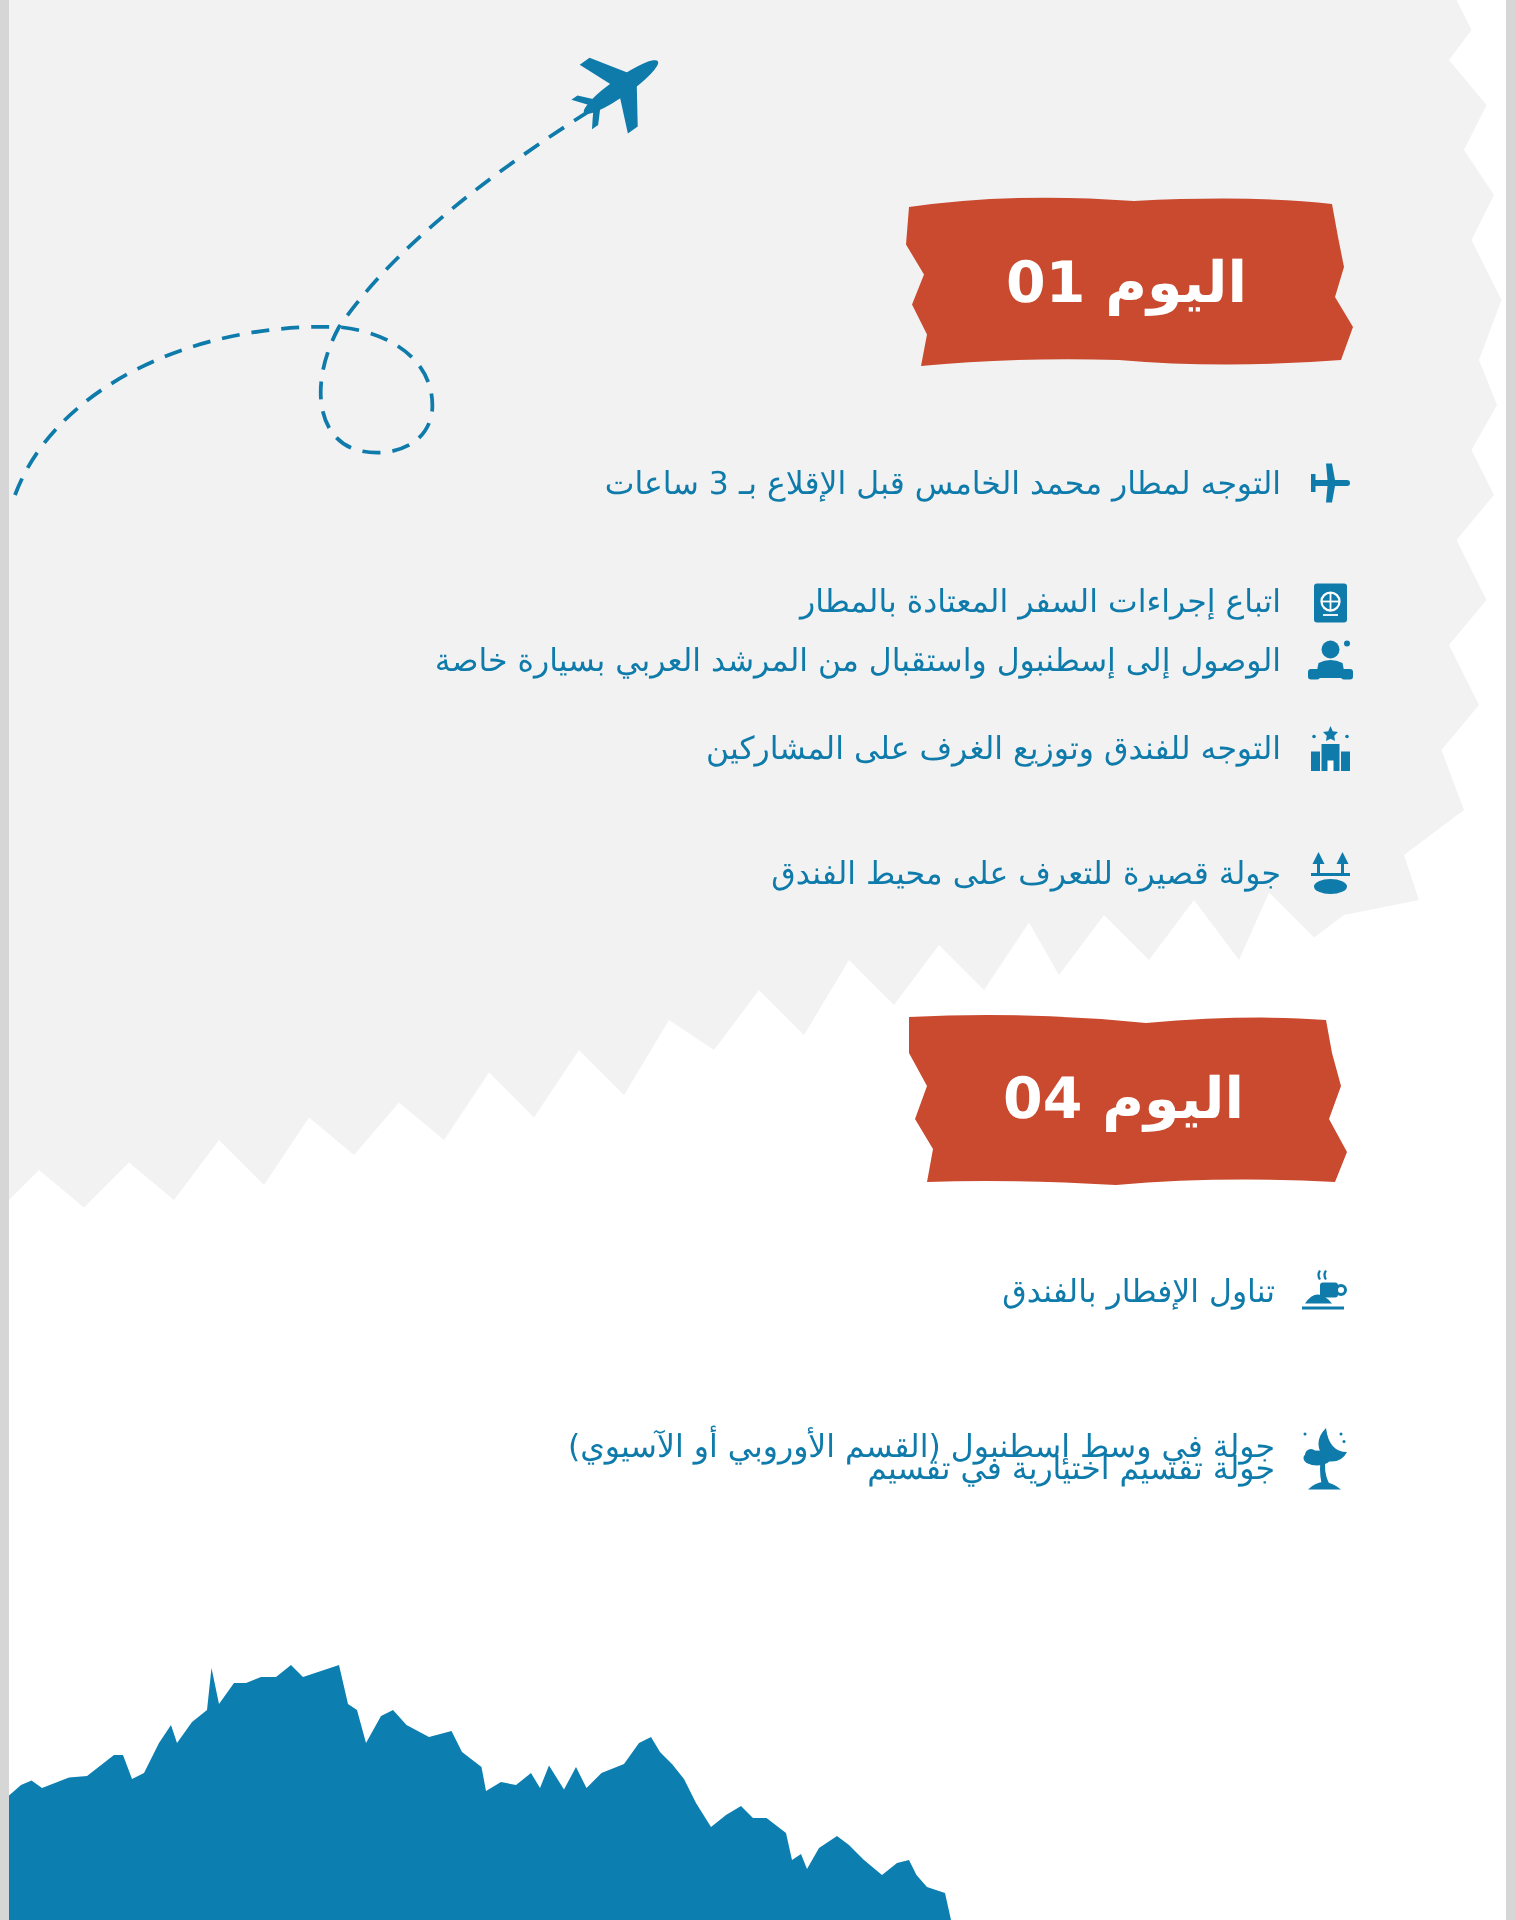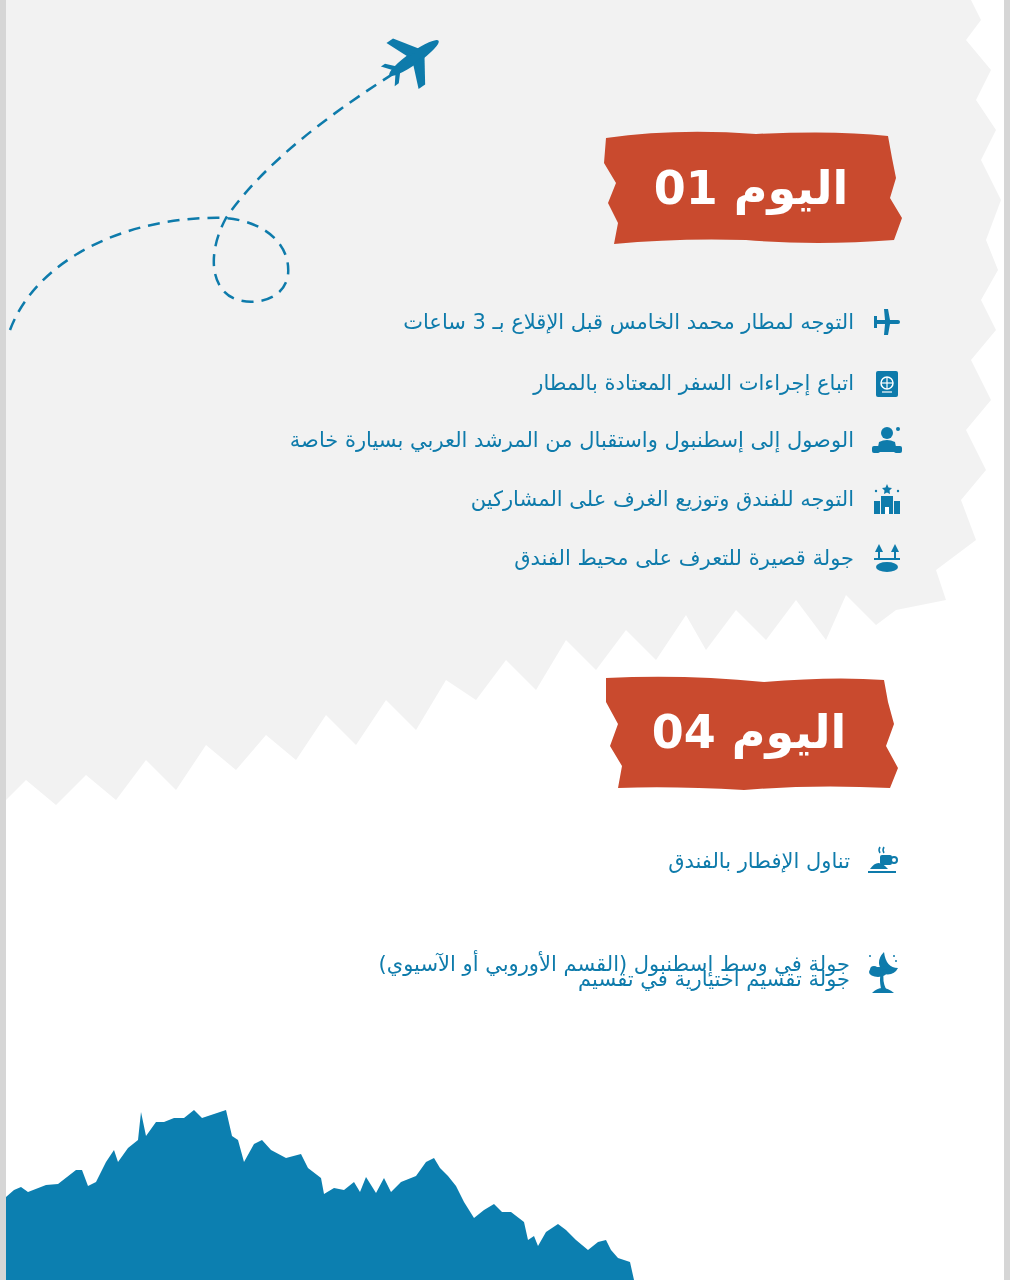--- a/index.html
+++ b/index.html
@@ -16,21 +16,21 @@
     .edge-left { position: absolute; left: 0; top: 0; width: 6px; height: 1280px; background: #d6d6d6; }
     .edge-right { position: absolute; right: 0; top: 0; width: 6px; height: 1280px; background: #d6d6d6; }
     .bg-svg { position: absolute; left: 0; top: 0; }
     .day-banner {
       position: absolute; width: 310px; height: 120px;
     }
     .day-banner svg { position: absolute; left: 0; top: 0; }
     .day-banner .banner-text {
       position: absolute; left: 0; top: 0; width: 100%; height: 100%;
       display: flex; align-items: center; justify-content: center;
-      color: #ffffff; font-weight: bold; font-size: 46px;
+      color: #ffffff; font-weight: bold; font-size: 38px;
       font-family: "DejaVu Sans", sans-serif;
       direction: rtl;
     }
     .item {
       position: absolute; right: 100px; height: 40px;
       display: flex; flex-direction: row-reverse; align-items: center;
       direction: ltr;
     }
     .item .icon { width: 34px; height: 34px; display: flex; align-items: center; justify-content: center; margin-left: 16px; }
     .item .label {
@@ -71,21 +71,21 @@
   <div class="item" style="top:302px;">
     <span class="icon">
       <svg width="30" height="30" viewBox="0 0 30 30" fill="#0e7bab">
           <rect x="2" y="13" width="26" height="4" rx="2"></rect>
           <path d="M12,2 L16,2 L18,13 L18,17 L16,28 L12,28 L13,17 L13,13 Z"></path>
           <rect x="2" y="9" width="3" height="12"></rect>
         </svg>
     </span>
     <span class="label">التوجه لمطار محمد الخامس قبل الإقلاع بـ 3 ساعات</span>
   </div>
-  <div class="item" style="top:363px;">
+  <div class="item" style="top:381px;">
     <span class="icon">
       <svg width="26" height="30" viewBox="0 0 26 30">
           <rect x="2" y="3" width="22" height="26" rx="2" fill="#0e7bab"></rect>
           <circle cx="13" cy="15" r="6" fill="none" stroke="#fff" stroke-width="1.5"></circle>
           <line x1="7" y1="15" x2="19" y2="15" stroke="#fff" stroke-width="1.2"></line>
           <line x1="13" y1="9" x2="13" y2="21" stroke="#fff" stroke-width="1.2"></line>
           <line x1="8" y1="24" x2="18" y2="24" stroke="#fff" stroke-width="1.2"></line>
         </svg>
     </span>
     <span class="label">اتباع إجراءات السفر المعتادة بالمطار</span>
@@ -109,21 +109,21 @@
           <circle cx="4" cy="8" r="1.2"></circle>
           <circle cx="26" cy="8" r="1.2"></circle>
           <rect x="9" y="13" width="12" height="18"></rect>
           <rect x="2" y="18" width="6" height="13"></rect>
           <rect x="22" y="18" width="6" height="13"></rect>
           <rect x="13" y="24" width="4" height="7" fill="#fff"></rect>
         </svg>
     </span>
     <span class="label">التوجه للفندق وتوزيع الغرف على المشاركين</span>
   </div>
-  <div class="item" style="top:538px;">
+  <div class="item" style="top:562px;">
     <span class="icon">
       <svg width="30" height="32" viewBox="0 0 30 32" fill="#0e7bab">
           <path d="M7,2 L11,10 L3,10 Z"></path>
           <rect x="6" y="10" width="2" height="6"></rect>
           <path d="M23,2 L27,10 L19,10 Z"></path>
           <rect x="22" y="10" width="2" height="6"></rect>
           <rect x="2" y="16" width="26" height="2"></rect>
           <ellipse cx="15" cy="25" rx="11" ry="5"></ellipse>
         </svg>
     </span>

